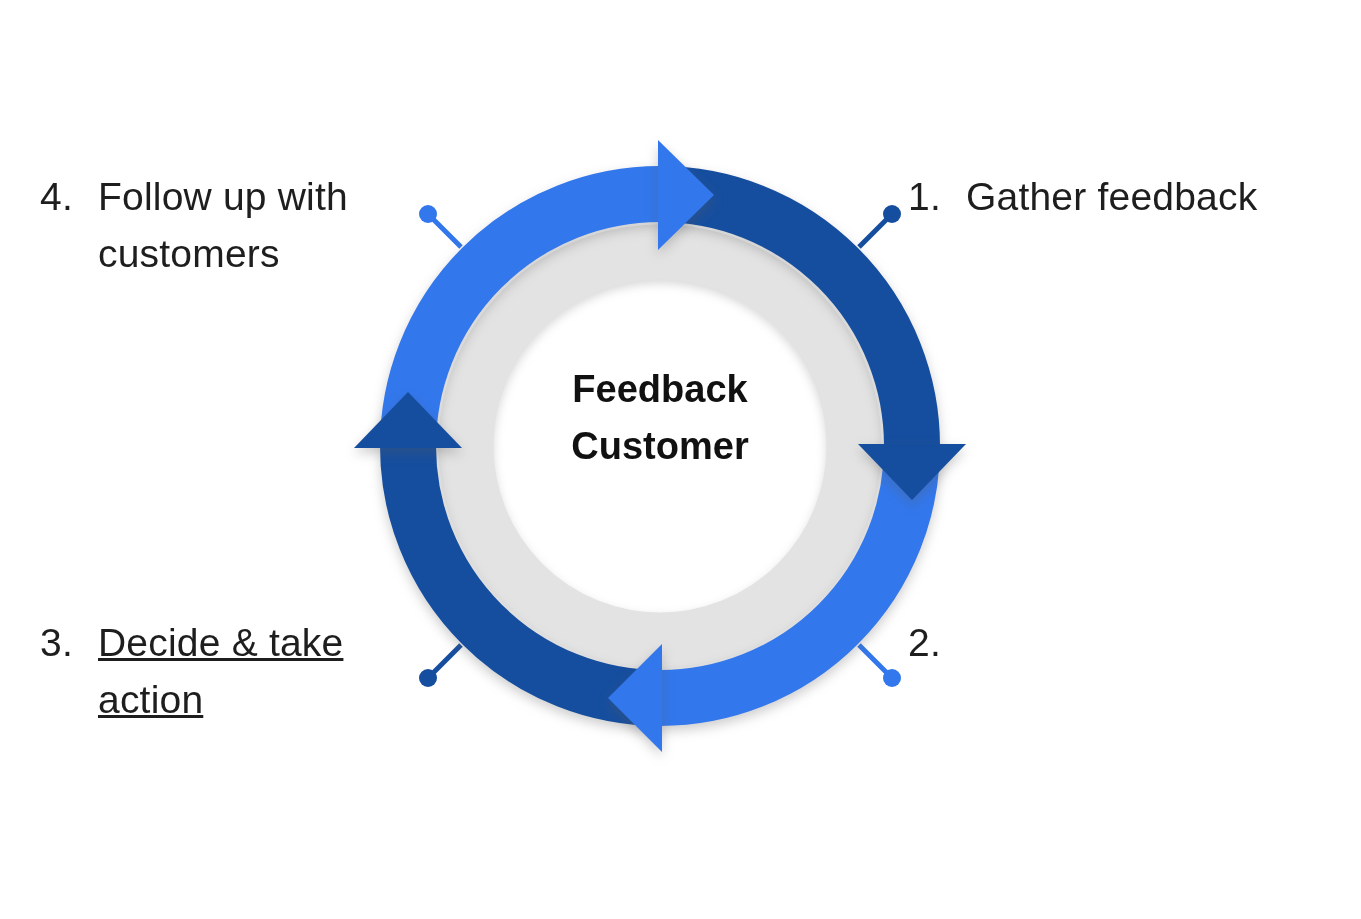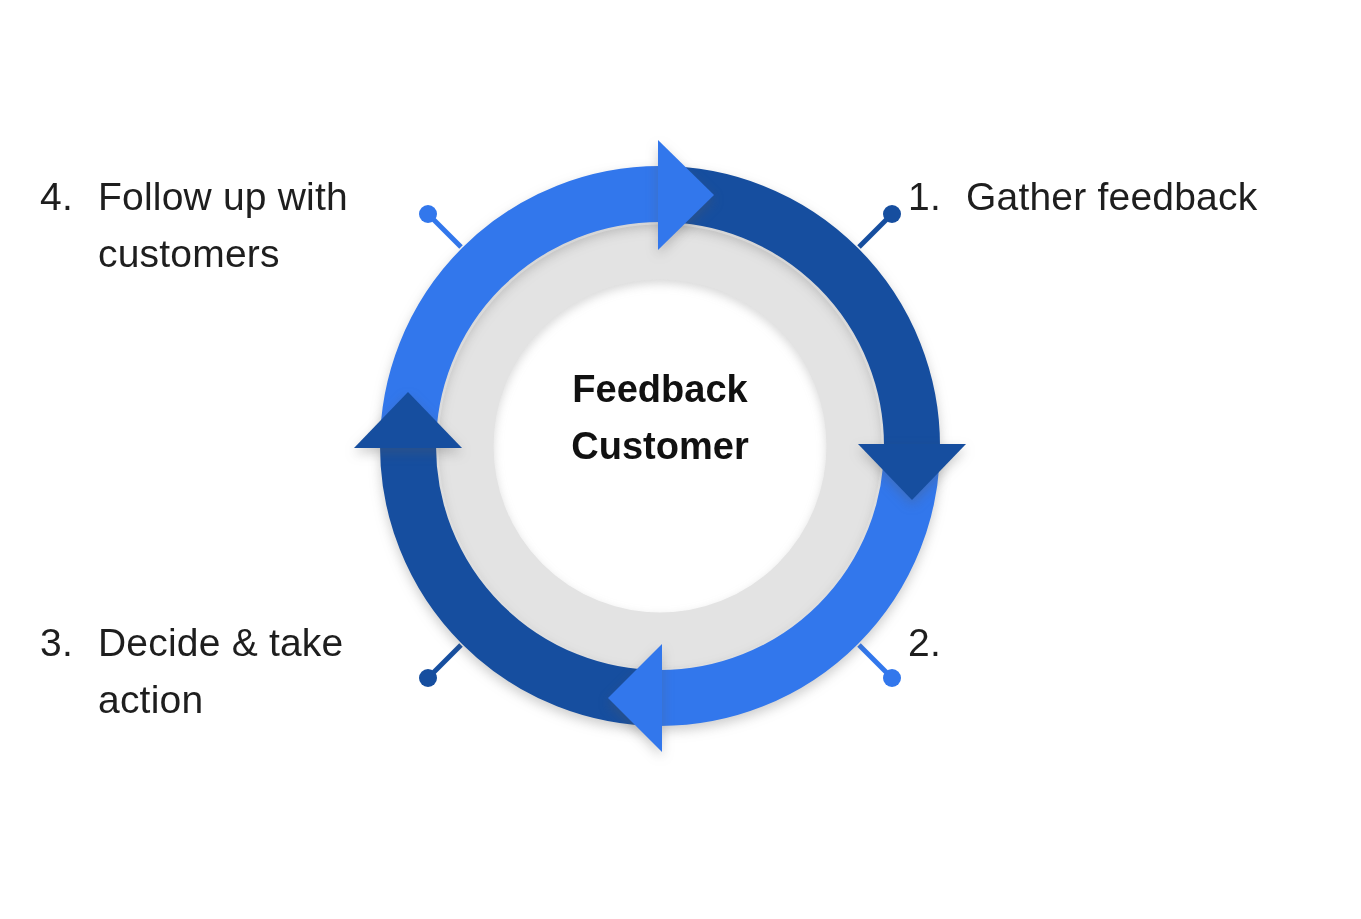--- a/index.html
+++ b/index.html
@@ -32,21 +32,21 @@
     display: inline-block;
     width: 58px;
     flex: 0 0 58px;
   }
   .step-text { display: inline-block; }
   .step-1 { left: 908px; top: 168px; }
   .step-1 .step-text { max-width: 420px; }
   .step-2 { left: 908px; top: 614px; }
   .step-2 .step-text { max-width: 375px; }
   .step-3 { left: 40px;  top: 614px; }
-  .step-3 .step-text { max-width: 265px; }
+  .step-3 .step-text { max-width: 265px; text-decoration: underline; }
   .step-4 { left: 40px;  top: 168px; }
   .step-4 .step-text { max-width: 280px; }
 
   .center-title {
     position: absolute;
     left: 460px;
     top: 361px;
     width: 400px;
     text-align: center;
     font-weight: bold;

